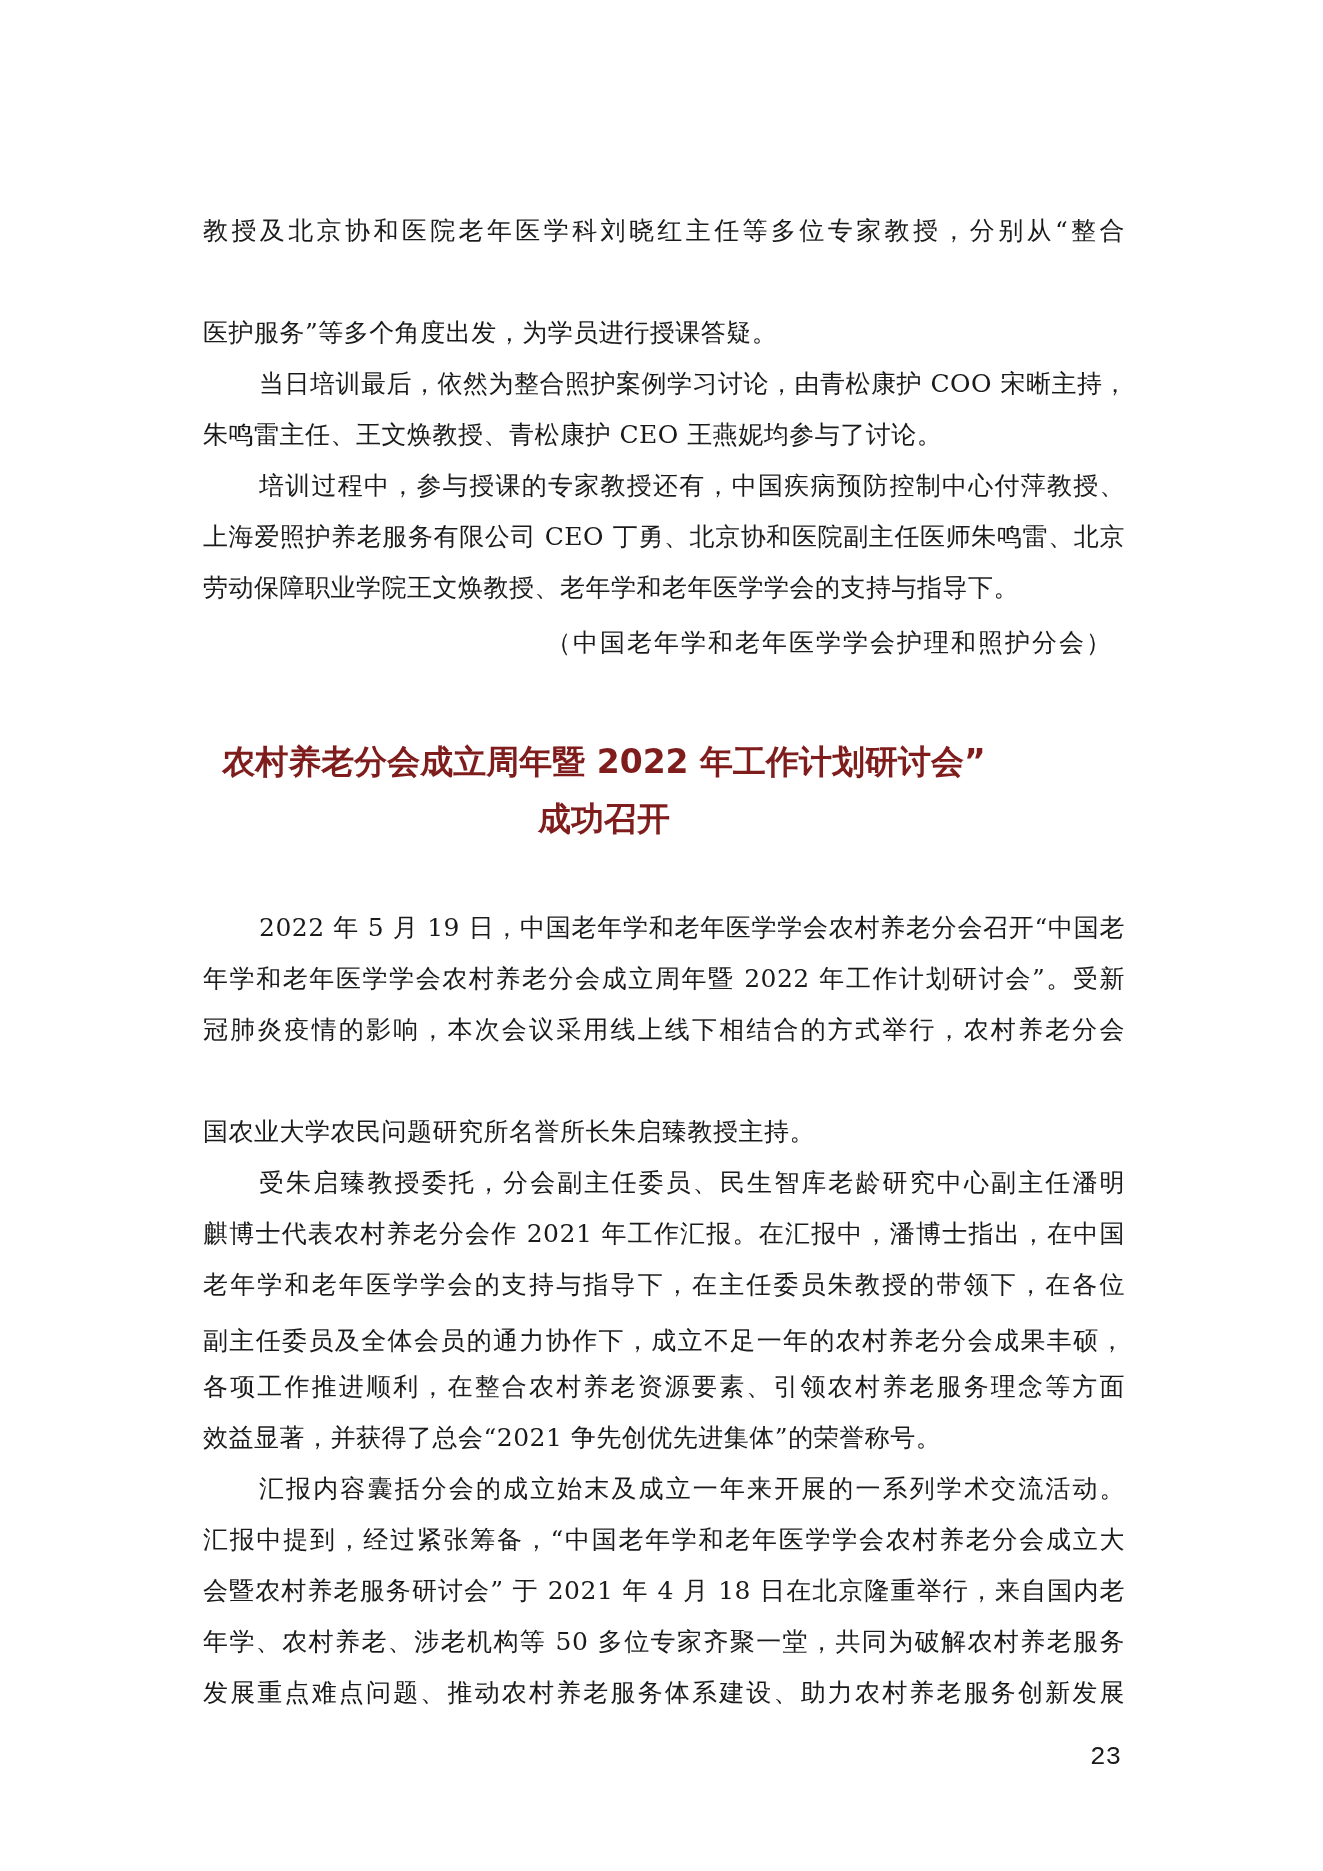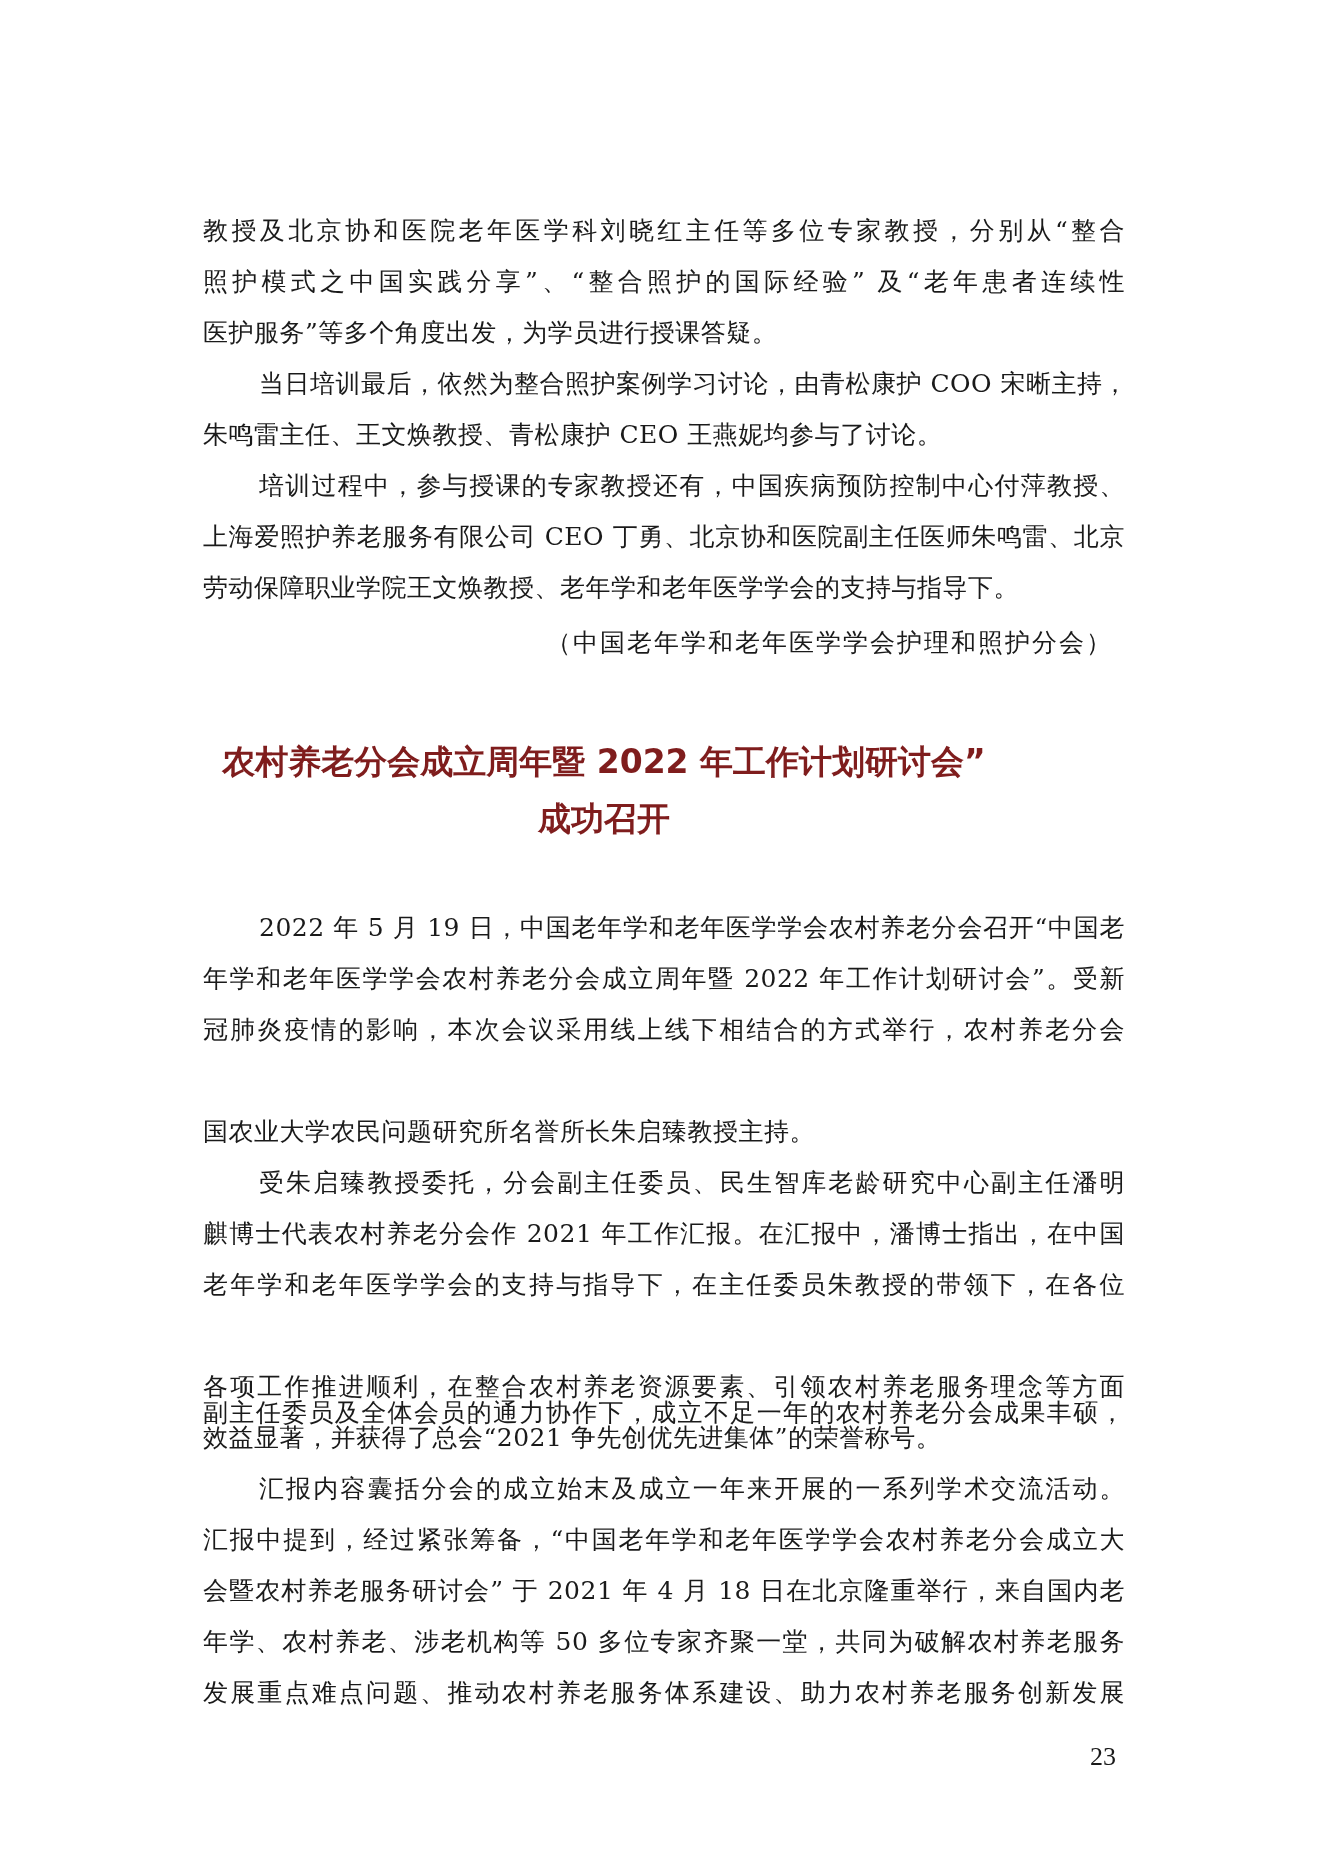--- a/index.html
+++ b/index.html
@@ -6,29 +6,28 @@
     body { width: 1323px; height: 1871px; position: relative; overflow: hidden;
            font-family: "DejaVu Serif", "Liberation Serif", serif; color: #1a1a1a; }
     .page { position: absolute; left: 0; top: 0; width: 1323px; height: 1871px; }
     .line { position: absolute; left: 203px; width: 922px; font-size: 25px; line-height: 34px;
             white-space: nowrap; text-align: justify; text-align-last: justify; letter-spacing: 0.5px; margin-top: 28px; }
     .line.last { text-align-last: left; }
     .line.indent { left: 259px; width: 866px; }
     .source { position: absolute; right: 210px; font-size: 25px; line-height: 34px; white-space: nowrap; letter-spacing: 2px; margin-top: 32px; }
     .title { position: absolute; left: 0; width: 1208px; text-align: center; font-family: "DejaVu Sans", "Liberation Sans", sans-serif;
              font-weight: bold; font-size: 33px; line-height: 44px; color: #7f1d1d; }
-    .pagenum { position: absolute; left: 1090px; top: 1742px; font-family: Liberation Serif, serif; font-size: 26px; }
+    .pagenum { position: absolute; left: 1090px; top: 1742px; font-family: Liberation Mono, monospace; font-size: 26px; }
   </style>
 </head>
 <body>
 
 <div class="page">
 
   <div class="line" style="top:186px">教授及北京协和医院老年医学科刘晓红主任等多位专家教授，分别从“整合</div>
-  <div class="line" style="top:237px">照护模式之中国实践分享”、“整合照护的国际经验” 及“老年患者连续性</div>
   <div class="line last" style="top:288px">医护服务”等多个角度出发，为学员进行授课答疑。</div>
 
   <div class="line indent" style="top:339px">当日培训最后，依然为整合照护案例学习讨论，由青松康护 COO 宋晰主持，</div>
   <div class="line last" style="top:390px">朱鸣雷主任、王文焕教授、青松康护 CEO 王燕妮均参与了讨论。</div>
 
   <div class="line indent" style="top:441px">培训过程中，参与授课的专家教授还有，中国疾病预防控制中心付萍教授、</div>
   <div class="line" style="top:492px">上海爱照护养老服务有限公司 CEO 丁勇、北京协和医院副主任医师朱鸣雷、北京</div>
   <div class="line last" style="top:543px">劳动保障职业学院王文焕教授、老年学和老年医学学会的支持与指导下。</div>
 
   <div class="source" style="top:594px">（中国老年学和老年医学学会护理和照护分会）</div>
@@ -37,21 +36,21 @@
   <div class="title" style="top:797px">成功召开</div>
 
   <div class="line indent" style="top:883px">2022 年 5 月 19 日，中国老年学和老年医学学会农村养老分会召开“中国老</div>
   <div class="line" style="top:934px">年学和老年医学学会农村养老分会成立周年暨 2022 年工作计划研讨会”。受新</div>
   <div class="line" style="top:985px">冠肺炎疫情的影响，本次会议采用线上线下相结合的方式举行，农村养老分会</div>
   <div class="line last" style="top:1087px">国农业大学农民问题研究所名誉所长朱启臻教授主持。</div>
 
   <div class="line indent" style="top:1138px">受朱启臻教授委托，分会副主任委员、民生智库老龄研究中心副主任潘明</div>
   <div class="line" style="top:1189px">麒博士代表农村养老分会作 2021 年工作汇报。在汇报中，潘博士指出，在中国</div>
   <div class="line" style="top:1240px">老年学和老年医学学会的支持与指导下，在主任委员朱教授的带领下，在各位</div>
-  <div class="line" style="top:1368px">副主任委员及全体会员的通力协作下，成立不足一年的农村养老分会成果丰硕，</div>
+  <div class="line" style="top:1296px">副主任委员及全体会员的通力协作下，成立不足一年的农村养老分会成果丰硕，</div>
   <div class="line" style="top:1342px">各项工作推进顺利，在整合农村养老资源要素、引领农村养老服务理念等方面</div>
   <div class="line last" style="top:1393px">效益显著，并获得了总会“2021 争先创优先进集体”的荣誉称号。</div>
 
   <div class="line indent" style="top:1444px">汇报内容囊括分会的成立始末及成立一年来开展的一系列学术交流活动。</div>
   <div class="line" style="top:1495px">汇报中提到，经过紧张筹备，“中国老年学和老年医学学会农村养老分会成立大</div>
   <div class="line" style="top:1546px">会暨农村养老服务研讨会” 于 2021 年 4 月 18 日在北京隆重举行，来自国内老</div>
   <div class="line" style="top:1597px">年学、农村养老、涉老机构等 50 多位专家齐聚一堂，共同为破解农村养老服务</div>
   <div class="line" style="top:1648px">发展重点难点问题、推动农村养老服务体系建设、助力农村养老服务创新发展</div>
 
   <div class="pagenum">23</div>

